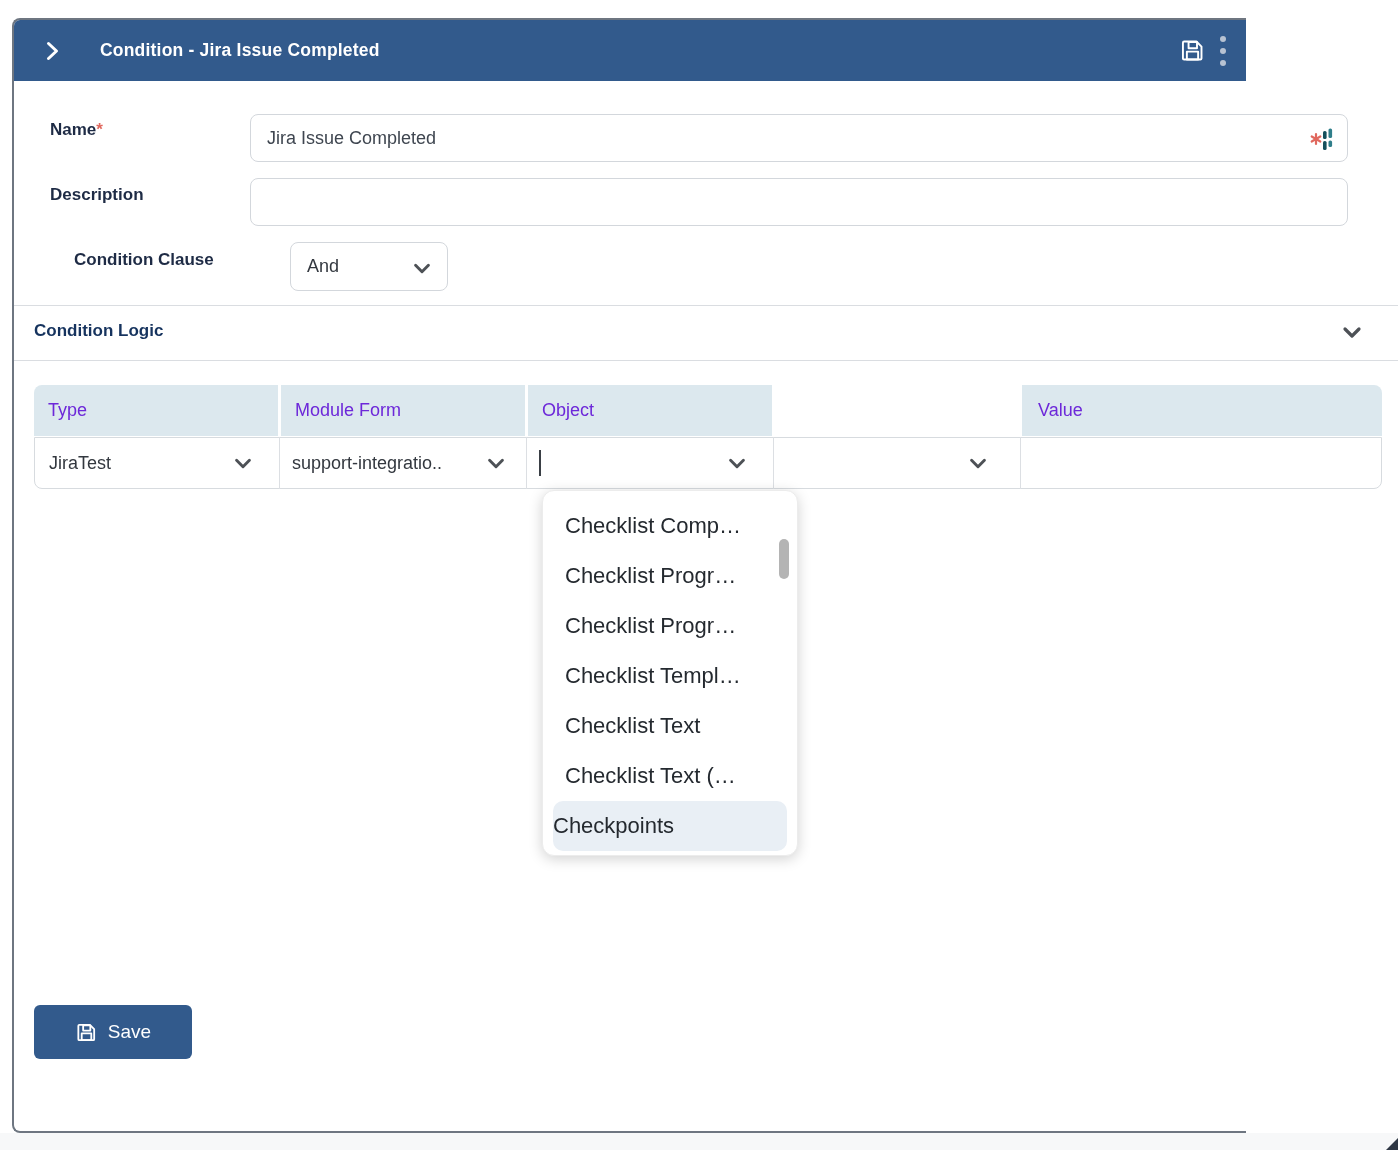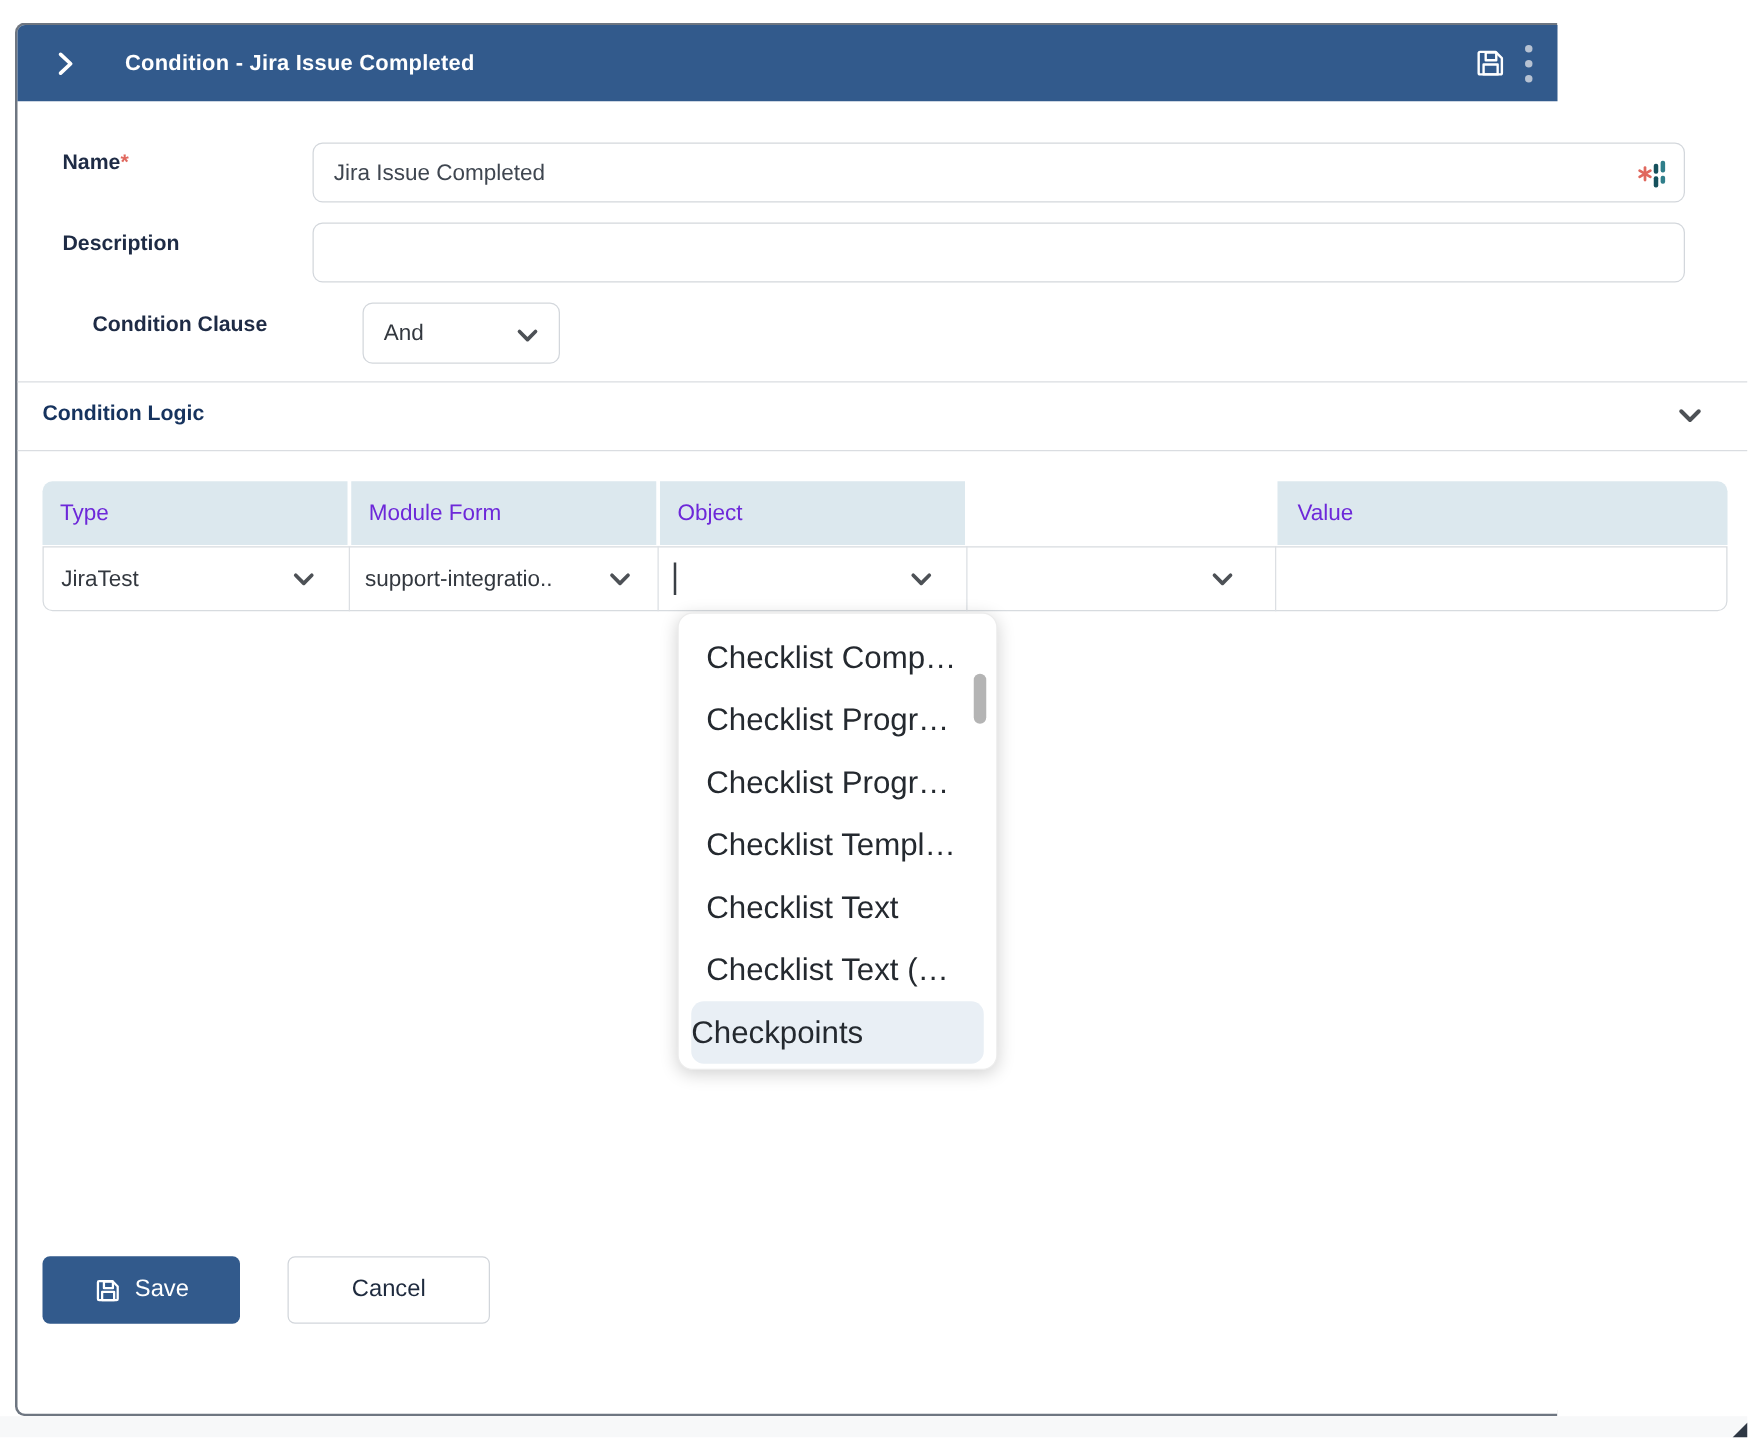--- a/index.html
+++ b/index.html
@@ -64,21 +64,21 @@
   .cell { position:absolute; top:52px; height:52px; display:flex; align-items:center; font-size:18px; color:#33383f; cursor:pointer; }
   .cell .chev { position:absolute; right:24px; top:15px; }
   .caret { width:2px; height:26px; background:#3a3f45; }
 
   
   .popup {
     position:absolute; left:528px; top:470px; width:256px; height:366px;
     background:#fff; border:1px solid #ececec; border-radius:12px;
     box-shadow:0 3px 14px rgba(0,0,0,.18); padding-top:10px; overflow:hidden; z-index:5;
   }
-  .opt { height:50px; display:flex; align-items:center; padding-left:22px; font-size:25px; color:#24292f; cursor:pointer; white-space:nowrap; }
+  .opt { height:50px; display:flex; align-items:center; padding-left:22px; font-size:22px; color:#24292f; cursor:pointer; white-space:nowrap; }
   .opt.hl { background:#e9eff5; border-radius:10px; margin:0 10px; padding-left:0; }
   .thumb { position:absolute; right:8px; top:48px; width:10px; height:40px; background:#b4b4b4; border-radius:5px; cursor:pointer; }
 
   
   .btn-save {
     position:absolute; left:20px; top:985px; width:158px; height:54px;
     background:#325a8c; border:none; border-radius:6px; color:#fff; font-size:19px;
     display:flex; align-items:center; justify-content:center; gap:10px; cursor:pointer;
     font-family:"Liberation Sans", sans-serif;
     text-align:right;
@@ -228,20 +228,17 @@
   <button class="btn-save">
     <span style="display:flex;">
       <svg width="23" height="23" viewBox="0 0 24 24" fill="none" stroke="#ffffff" stroke-width="1.9" stroke-linejoin="round">
         <path d="M4.5 4h11l4.5 4.5V19a1 1 0 0 1-1 1H4.5a1 1 0 0 1-1-1V5a1 1 0 0 1 1-1z"></path>
         <rect x="8.5" y="4.5" width="7.5" height="5.5"></rect>
         <rect x="7" y="13" width="10" height="7"></rect>
       </svg>
     </span>
     <span>Save</span>
   </button>
-  <button class="btn-cancel">
-    <span>Cancel</span>
-  </button>
 
 </div>
 
 <div class="below-strip"></div>
 <div class="resize-handle"></div>
 
 </body></html>

